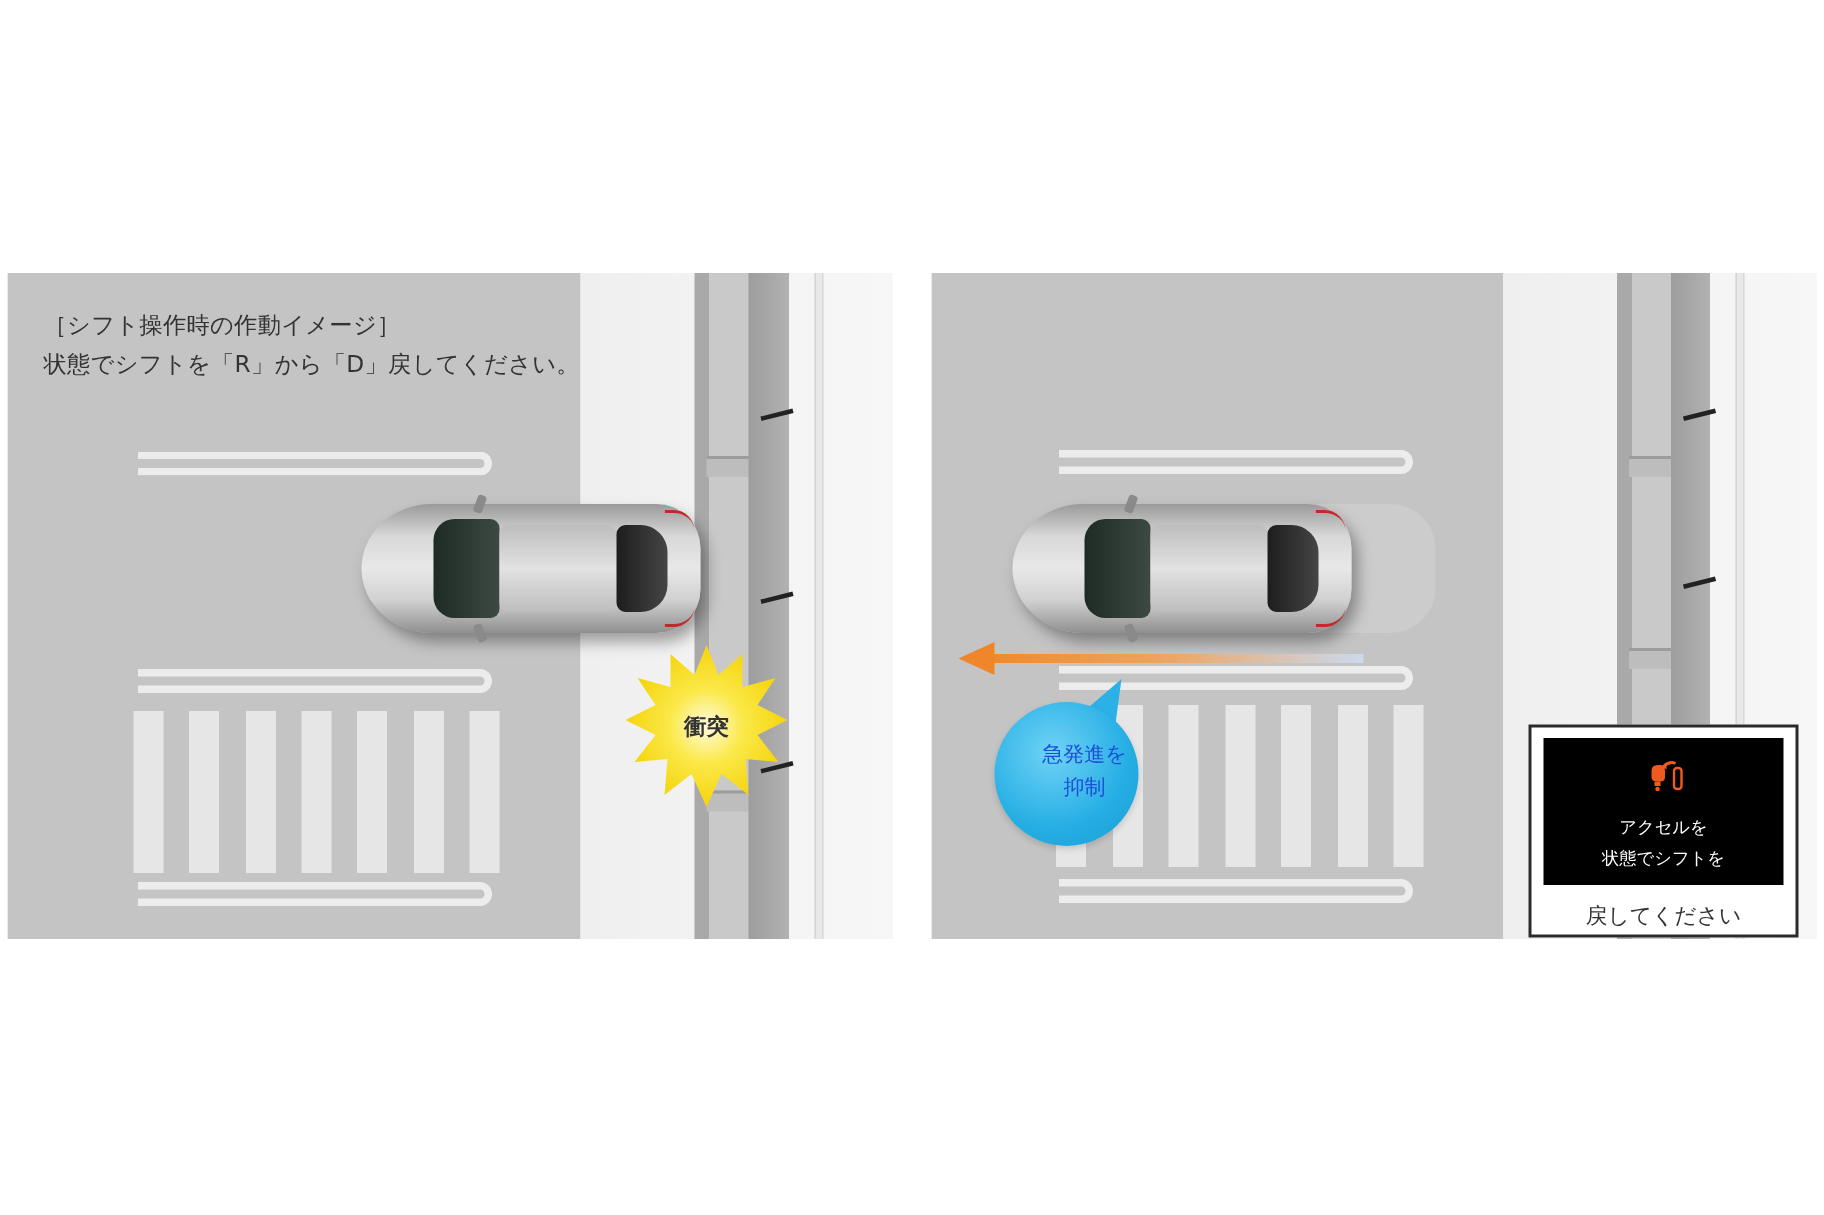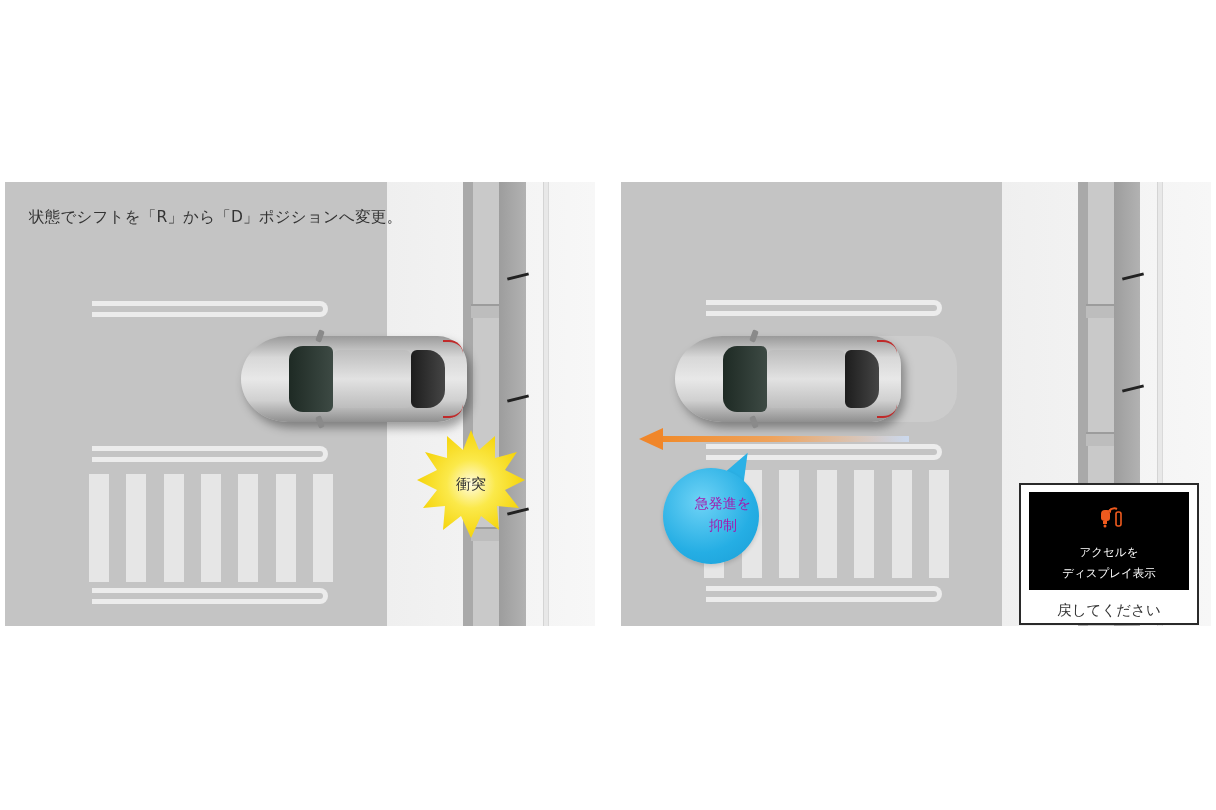--- a/index.html
+++ b/index.html
@@ -42,33 +42,33 @@
   .car .mirror-top { position: absolute; left: 76px; top: 0; width: 6px; height: 12px; background: #8a8a8a; border-radius: 2px; transform: rotate(20deg); }
   .car .mirror-bot { position: absolute; left: 76px; bottom: 0; width: 6px; height: 12px; background: #8a8a8a; border-radius: 2px; transform: rotate(-20deg); }
   .car .ghost { position: absolute; top: 6px; height: 86px; width: 226px; border-radius: 30px; background: rgba(235,235,235,0.45); }
 
   
   .caption { position: absolute; left: 24px; top: 22px; color: #333; font-size: 15.5px; line-height: 26px; font-family: "DejaVu Sans", sans-serif; letter-spacing: 0.2px; }
 
   
   .burst { position: absolute; left: 410px; top: 246px; width: 112px; height: 112px; }
   .burst svg { position: absolute; inset: 0; }
-  .burst .label { position: absolute; inset: 0; display: flex; align-items: center; justify-content: center; color: #333; font-size: 15px; font-weight: normal; }
+  .burst .label { position: absolute; inset: 0; display: flex; align-items: center; justify-content: center; color: #333; font-size: 15px; font-weight: bold; }
 
   
   .arrow { position: absolute; left: 18px; top: 246px; width: 270px; height: 22px; }
   .arrow .shaft { position: absolute; left: 20px; top: 8px; width: 250px; height: 6px; background: linear-gradient(90deg,#f08a2a 0%,#efa35c 45%,#cbd9ee 100%); }
   .arrow .head { position: absolute; left: 0; top: 0; width: 0; height: 0; border-top: 11px solid transparent; border-bottom: 11px solid transparent; border-right: 24px solid #f0862a; }
 
   
   .bubble { position: absolute; left: 42px; top: 270px; width: 100px; height: 100px; }
   .bubble .circle { position: absolute; left: 0; top: 16px; width: 96px; height: 96px; border-radius: 50%;
     background: radial-gradient(circle at 40% 35%,#6fd3f6,#25aee4 60%,#1a9dd6); box-shadow: 0 2px 4px rgba(0,0,0,0.15); }
   .bubble .tail { position: absolute; left: 62px; top: -2px; width: 0; height: 0; border-left: 16px solid transparent; border-right: 10px solid transparent; border-bottom: 34px solid #2bb1e6; transform: rotate(24deg); }
-  .bubble .text { position: absolute; left: 0; top: 40px; width: 120px; text-align: center; color: #a21caf; font-size: 14px; line-height: 22px; }
+  .bubble .text { position: absolute; left: 0; top: 40px; width: 120px; text-align: center; color: #1d4ed8; font-size: 14px; line-height: 22px; }
 
   
   .display { position: absolute; left: 1019px; top: 483px; width: 180px; height: 142px; border: 2px solid #2a2a2a; background: #ffffff; }
   .display .screen { position: absolute; left: 8px; top: 7px; width: 160px; height: 98px; background: #000000; }
   .display .icon { position: absolute; left: 68px; top: 14px; width: 26px; height: 22px; }
   .display .msg { position: absolute; left: 0; top: 50px; width: 160px; text-align: center; color: #ffffff; font-size: 11.5px; line-height: 21px; font-family: Liberation Serif, serif; }
   .display .label { position: absolute; left: 0; bottom: 3px; width: 176px; text-align: center; color: #333; font-size: 14.5px; }
 </style>
 </head>
 <body>
@@ -108,21 +108,22 @@
     <div class="mirror-top"></div>
     <div class="mirror-bot"></div>
     <div class="windshield"></div>
     <div class="roof"></div>
     <div class="rear-window"></div>
     <div class="taillight-top"></div>
     <div class="taillight-bot"></div>
   </div>
 
   <div class="caption">
-    <div>状態でシフトを「R」から「D」ポジションへ変更。</div>
+    <div>［シフト操作時の作動イメージ］</div>
+    <div>状態でシフトを「R」から「D」戻してください。</div>
   </div>
 
   <div class="burst">
     <svg viewBox="0 0 112 112">
       <defs>
         <radialGradient id="bg" cx="50%" cy="50%" r="50%">
           <stop offset="0%" stop-color="#fffbe0"></stop>
           <stop offset="45%" stop-color="#fbe94a"></stop>
           <stop offset="100%" stop-color="#f5d40c"></stop>
         </radialGradient>
@@ -196,17 +197,17 @@
     <svg class="icon" viewBox="0 0 26 22">
       <path d="M4 8 q0-4 4-4 h2 q3 0 3 4 v4 q0 3-3 3 h-2 q-4 0-4-3 z" fill="#ef5a1e"></path>
       <rect x="6" y="15" width="4" height="3" fill="#ef5a1e"></rect>
       <circle cx="8" cy="20" r="1.5" fill="#ef5a1e"></circle>
       <path d="M12 5 q4-4 8-2" stroke="#ef5a1e" stroke-width="2" fill="none"></path>
       <path d="M11 5 l3 -3 l0 5 z" fill="#ef5a1e"></path>
       <rect x="19" y="6" width="5" height="14" rx="2" stroke="#ef5a1e" stroke-width="1.6" fill="none"></rect>
     </svg>
     <div class="msg">
       <div>アクセルを</div>
-      <div>ディスプレイ表示</div>
+      <div>状態でシフトを</div>
     </div>
   </div>
   <div class="label">戻してください</div>
 </div>
 
 </body></html>

